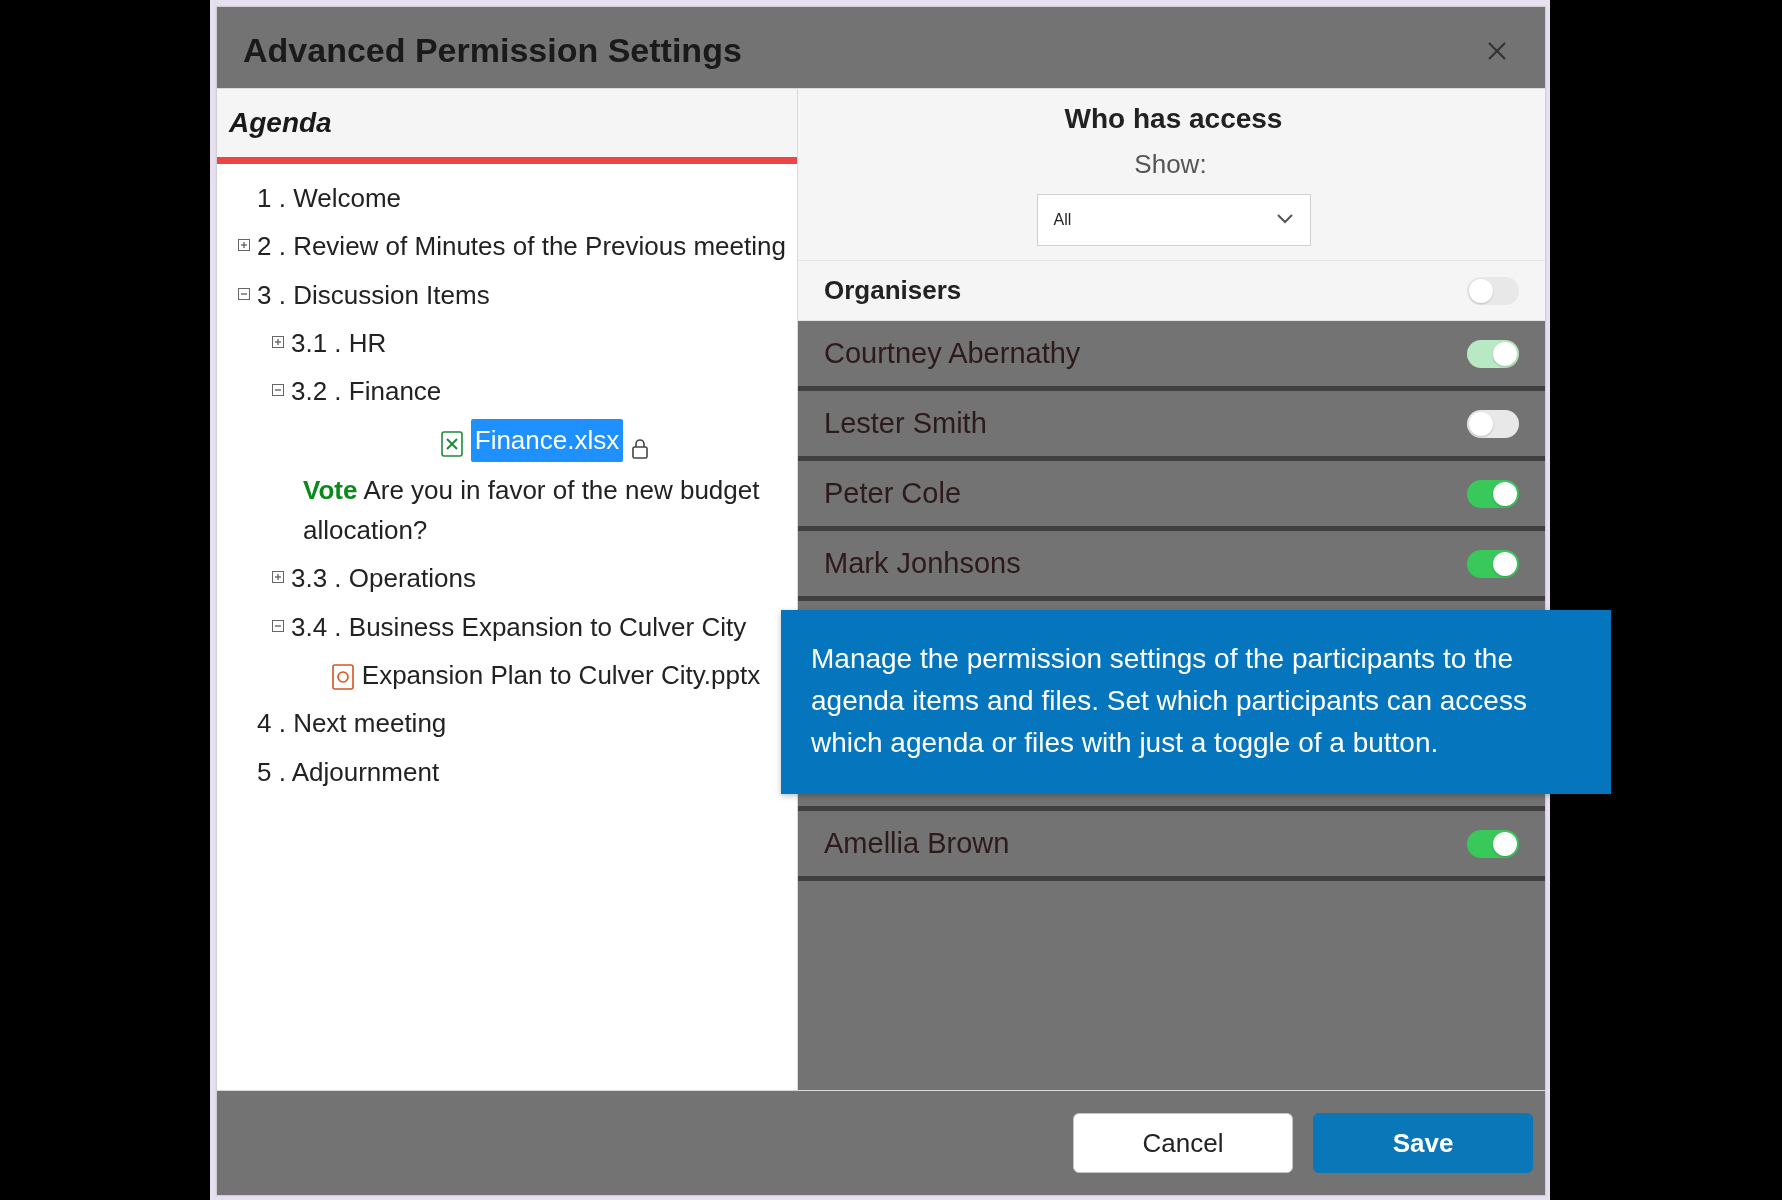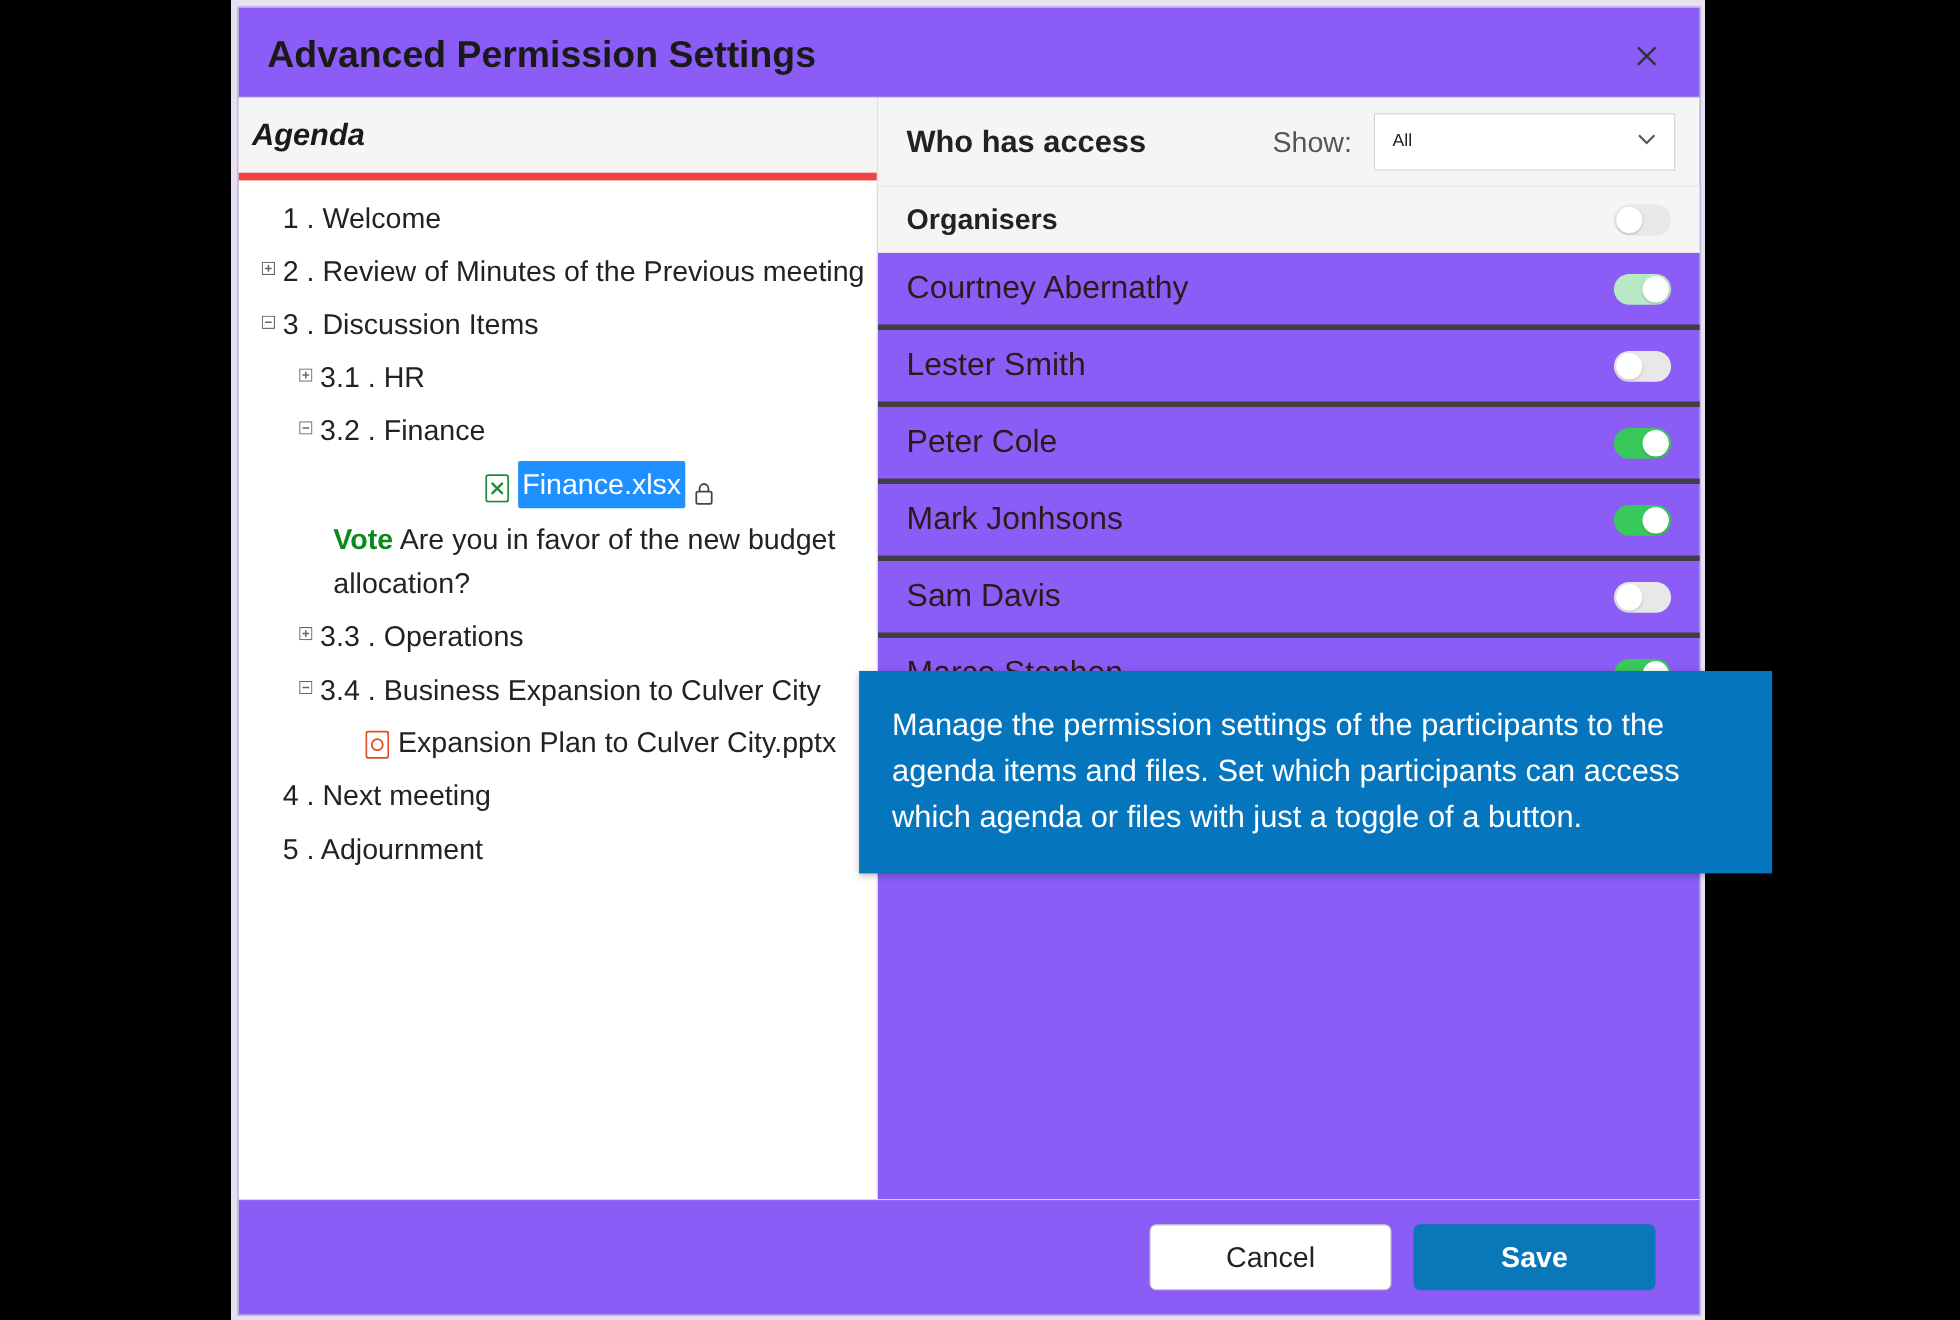--- a/index.html
+++ b/index.html
@@ -19,21 +19,21 @@
     width: 1340px;
     height: 1200px;
     background: #e7e0f0;
     box-sizing: border-box;
     padding: 6px;
   }
   .modal {
     position: relative;
     width: 1328px;
     height: 1188px;
-    background: #8b5cf6;
+    background: #737373;
     border: 1px solid #d0d0d0;
     box-shadow: 0 0 0 1px rgba(0,0,0,0.02);
     display: flex;
     flex-direction: column;
   }
   .modal-header {
     display: flex;
     align-items: center;
     justify-content: space-between;
     padding: 24px 34px 18px 26px;
@@ -137,20 +137,21 @@
     min-width: 0;
     position: relative;
   }
   .access-header {
     background: #f5f5f5;
     border-bottom: 1px solid #e5e5e5;
     display: flex;
     align-items: center;
     padding: 14px 22px 14px 26px;
     gap: 14px;
+    flex-direction: column;
   }
   .access-title {
     font-size: 28px;
     font-weight: 700;
     flex: 1;
   }
   .show-label {
     font-size: 26px;
     color: #555;
     margin-right: 6px;
@@ -217,21 +218,21 @@
     background: #fff;
     border-radius: 50%;
     box-shadow: 0 1px 2px rgba(0,0,0,0.2);
   }
   .toggle-off::after { left: 2px; }
   .toggle-on::after, .toggle-on-soft::after { right: 2px; }
   .modal-footer {
     display: flex;
     justify-content: flex-end;
     gap: 20px;
-    padding: 22px 40px;
+    padding: 22px 12px;
   }
   .btn {
     min-width: 220px;
     height: 60px;
     border-radius: 6px;
     display: flex;
     align-items: center;
     justify-content: center;
     font-size: 26px;
     cursor: pointer;

